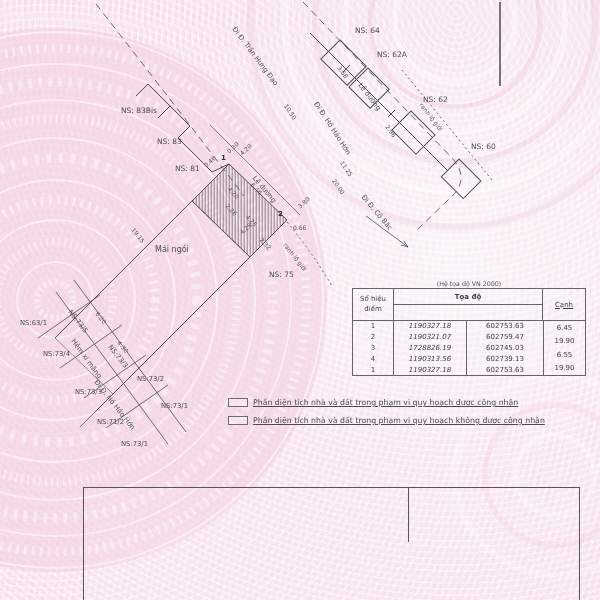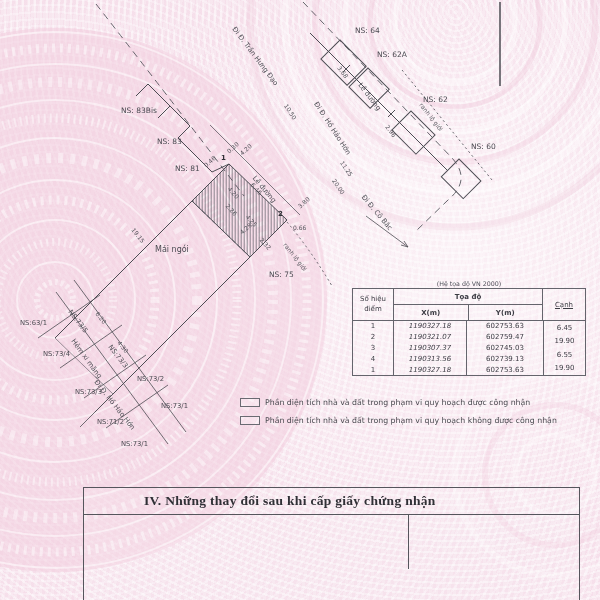--- a/index.html
+++ b/index.html
@@ -34,21 +34,21 @@
   .c-xy div{flex:1;display:flex;align-items:center;justify-content:center;font-weight:bold;}
   .c-xy div:first-child{border-right:1px solid #64646c;}
   .c-canh{flex:1;display:flex;align-items:center;justify-content:center;text-decoration:underline;}
   .ct-body{display:flex;height:54px;}
   .col{display:flex;flex-direction:column;justify-content:space-around;text-align:center;}
   .col.pts{width:40px;border-right:1px solid #64646c;}
   .col.xs{width:72px;border-right:1px solid #64646c;font-style:italic;}
   .col.ys{width:76px;border-right:1px solid #64646c;}
   .col.edges{flex:1;}
   
-  .leg{position:absolute;left:240px;display:flex;align-items:center;font-size:7.8px;color:#4a4a50;}
+  .leg{position:absolute;left:228px;display:flex;align-items:center;font-size:7.8px;color:#4a4a50;text-decoration:underline;}
   .leg .box{width:18px;height:7px;border:1px solid #6a6a72;margin-right:5px;flex:0 0 auto;background:rgba(255,255,255,.25);}
   .box-grid{background-image:repeating-linear-gradient(0deg,#77777e 0 1px,transparent 1px 3px),
             repeating-linear-gradient(90deg,#77777e 0 1px,transparent 1px 3px);}
   .box-diag{background-image:repeating-linear-gradient(115deg,#77777e 0 1px,transparent 1px 3.5px);}
   
   .sec4{position:absolute;left:83px;top:487px;width:495px;height:117px;border:1px solid #55555c;
         font-family:"Liberation Serif",serif;color:#303036;background:rgba(255,255,255,.10);}
   .s4-title{height:26px;line-height:26px;border-bottom:1px solid #55555c;font-weight:bold;
         font-size:13.5px;padding-left:60px;letter-spacing:.3px;}
   .s4-head{display:flex;height:37px;border-bottom:1px solid #55555c;}
@@ -195,39 +195,35 @@
     <span class="lbl street" style="left:98px;top:379px;transform:rotate(52deg)">Đi Đ. Hồ Hảo Hớn</span>
   </div>
 
   <div class="ctable">
     <div class="ct-sub">(Hệ tọa độ VN 2000)</div>
     <div class="ct-grid">
       <div class="ct-head">
         <div class="c-pt">Số hiệu điểm</div>
         <div class="c-mid">
           <div class="c-toado">Tọa độ</div>
-          <div class="c-xy">
-            <div>X(m)</div>
-            <div>Y(m)</div>
-          </div>
         </div>
         <div class="c-canh">Cạnh</div>
       </div>
       <div class="ct-body">
         <div class="col pts">
           <div>1</div>
           <div>2</div>
           <div>3</div>
           <div>4</div>
           <div>1</div>
         </div>
         <div class="col xs">
           <div>1190327.18</div>
           <div>1190321.07</div>
-          <div>1190307.37</div>
+          <div>1728826.19</div>
           <div>1190313.56</div>
           <div>1190327.18</div>
         </div>
         <div class="col ys">
           <div>602753.63</div>
           <div>602759.47</div>
           <div>602745.03</div>
           <div>602739.13</div>
           <div>602753.63</div>
         </div>
@@ -244,19 +240,18 @@
   <div class="leg" style="top:398px">
     <span class="box box-grid"></span>
     <span>Phần diện tích nhà và đất trong phạm vi quy hoạch được công nhận</span>
   </div>
   <div class="leg" style="top:416px">
     <span class="box box-diag"></span>
     <span>Phần diện tích nhà và đất trong phạm vi quy hoạch không được công nhận</span>
   </div>
 
   <div class="sec4">
-    <div class="s4-title">IV. Những thay đổi sau khi cấp giấy chứng nhận</div>
     <div class="s4-body">
       <div class="s4-bleft"></div>
     </div>
   </div>
 
 </div>
 
 </body></html>

